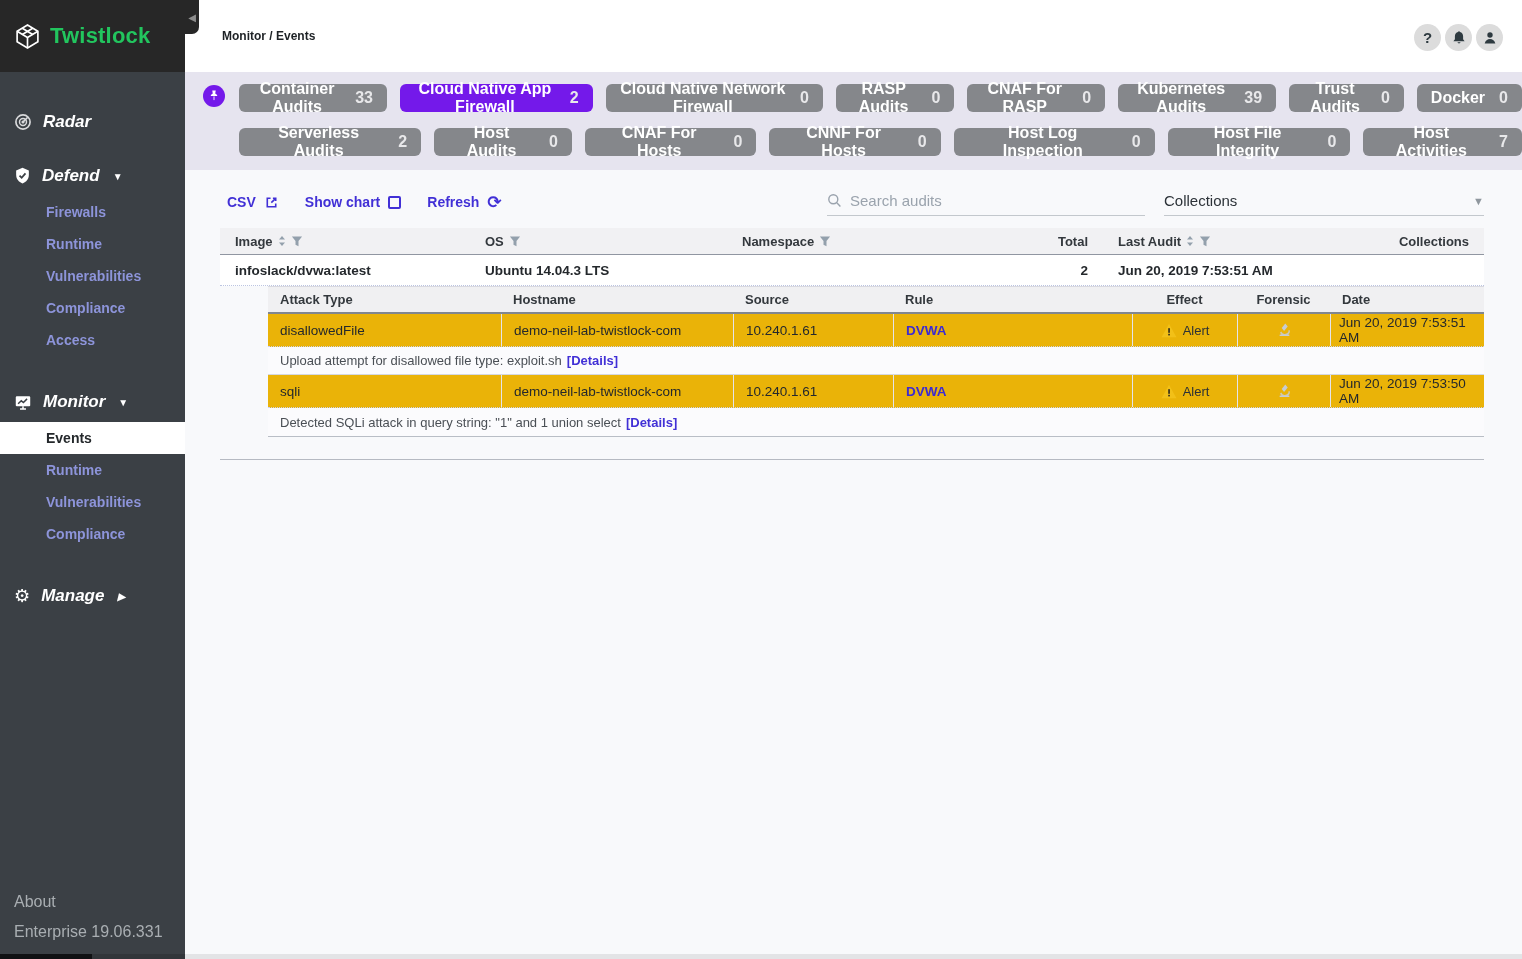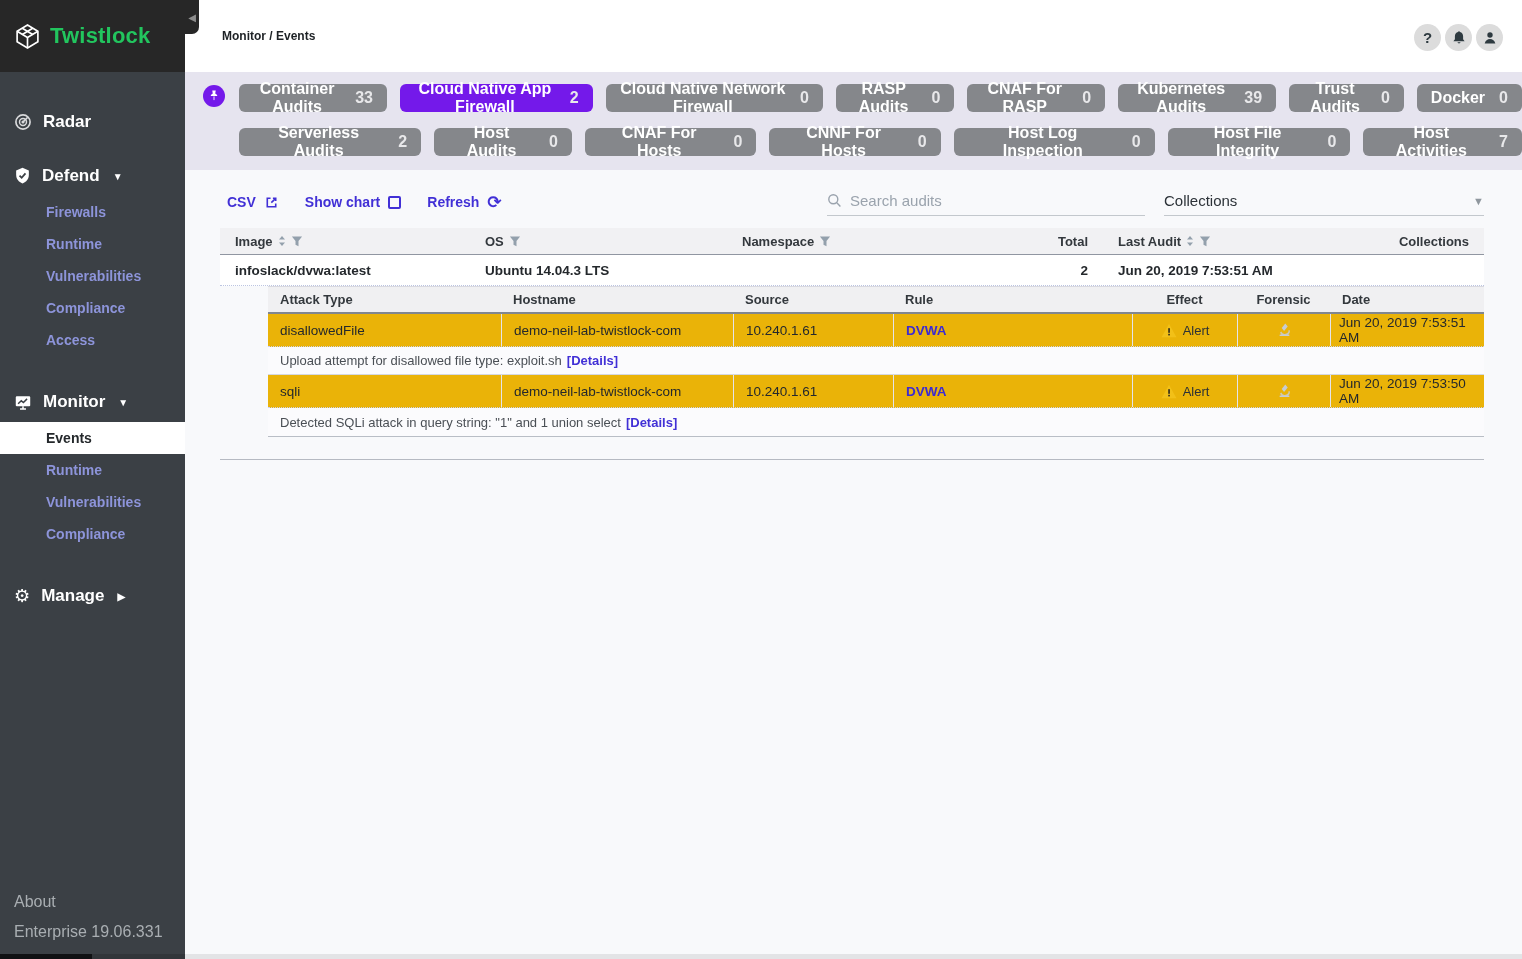--- a/index.html
+++ b/index.html
@@ -9,21 +9,21 @@
   
   .sidebar { position:absolute; left:0; top:0; width:185px; height:959px;
     background:#3b4045; z-index:5; }
   .side-logo { height:72px; background:#272727; display:flex; align-items:center; padding-left:14px; gap:9px; }
   .logo-text { color:#22c55e; font-size:22px; font-weight:bold; letter-spacing:.2px; }
   .collapse-tab { position:absolute; left:185px; top:0; width:14px; height:34px;
     background:#272727; border-radius:0 0 7px 0; color:#8d8d8d; font-size:10px;
     display:flex; align-items:center; justify-content:center; }
   .nav { padding-top:30px; }
   .nav-head { display:flex; align-items:center; gap:11px; padding:10px 0 10px 14px;
-    color:#fff; font-size:17px; font-weight:bold; }
+    color:#fff; font-size:17px; font-weight:bold;font-style:italic; }
   .nav-head .tri { font-size:10px; color:#fff; margin-left:2px; }
   .sub { display:block; padding:8px 0 8px 46px; color:#8d94da; font-size:14px;
     font-weight:bold; text-decoration:none; }
   .sub.active { background:#fff; color:#24282b; }
   .spacer-sm { height:14px; } .spacer-md { height:26px; }
   .side-bottom { position:absolute; left:0; bottom:12px; width:185px; padding-left:14px; }
   .side-bottom div { color:#a9aeb2; font-size:16px; padding:6px 0; }
 
   
   .main { position:absolute; left:185px; top:0; width:1337px; height:959px; background:#f8f9fb; }

